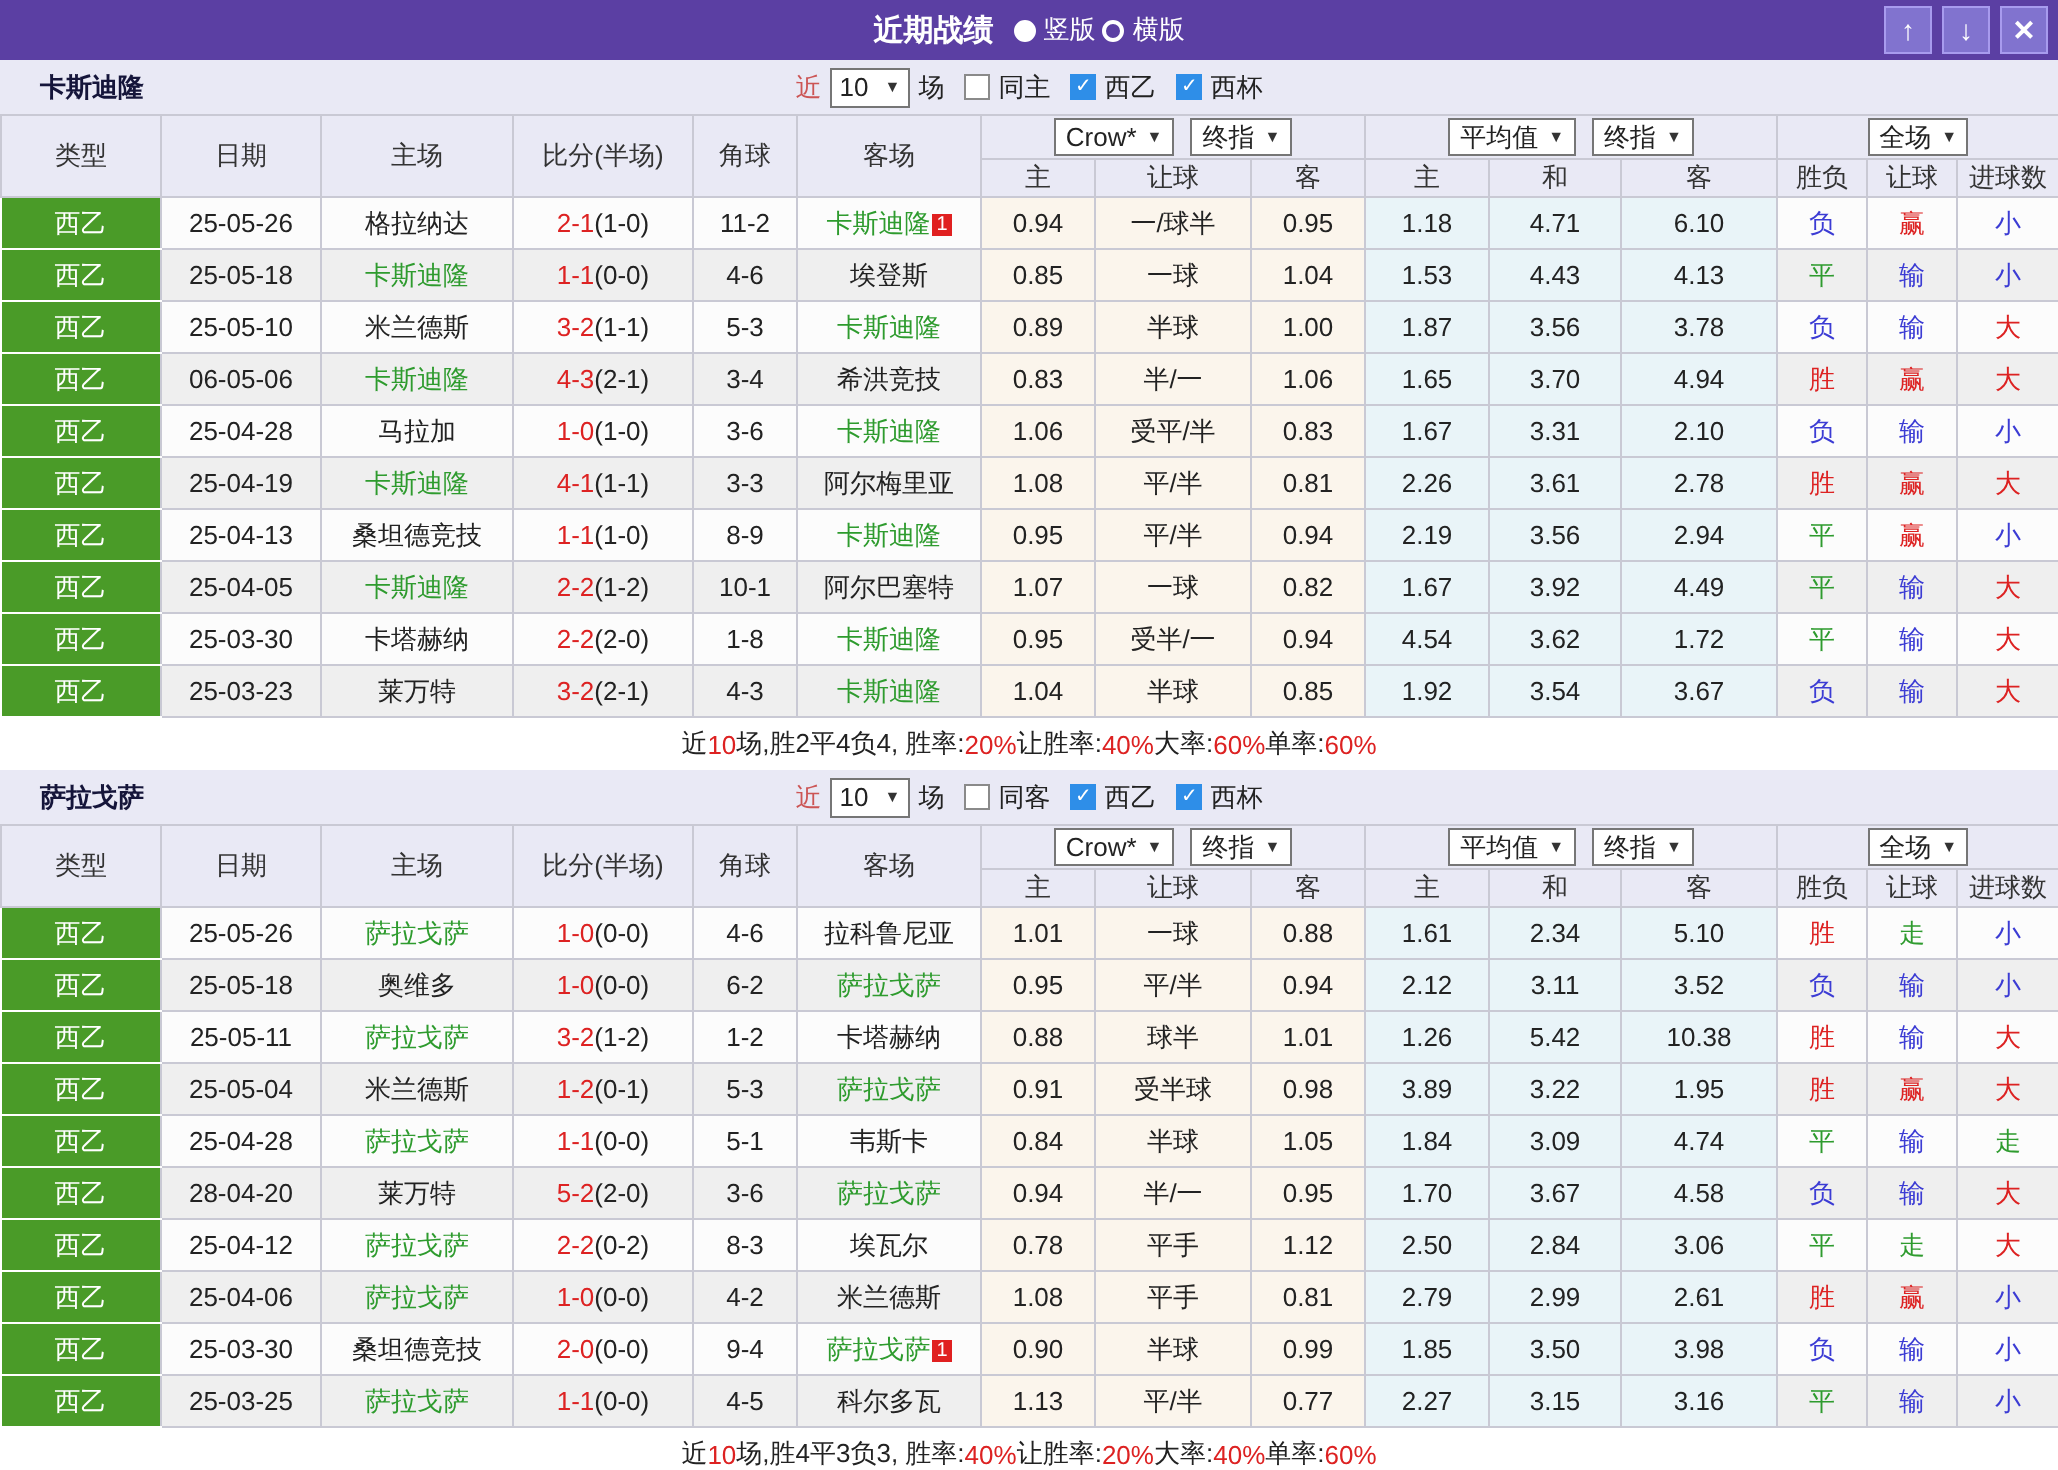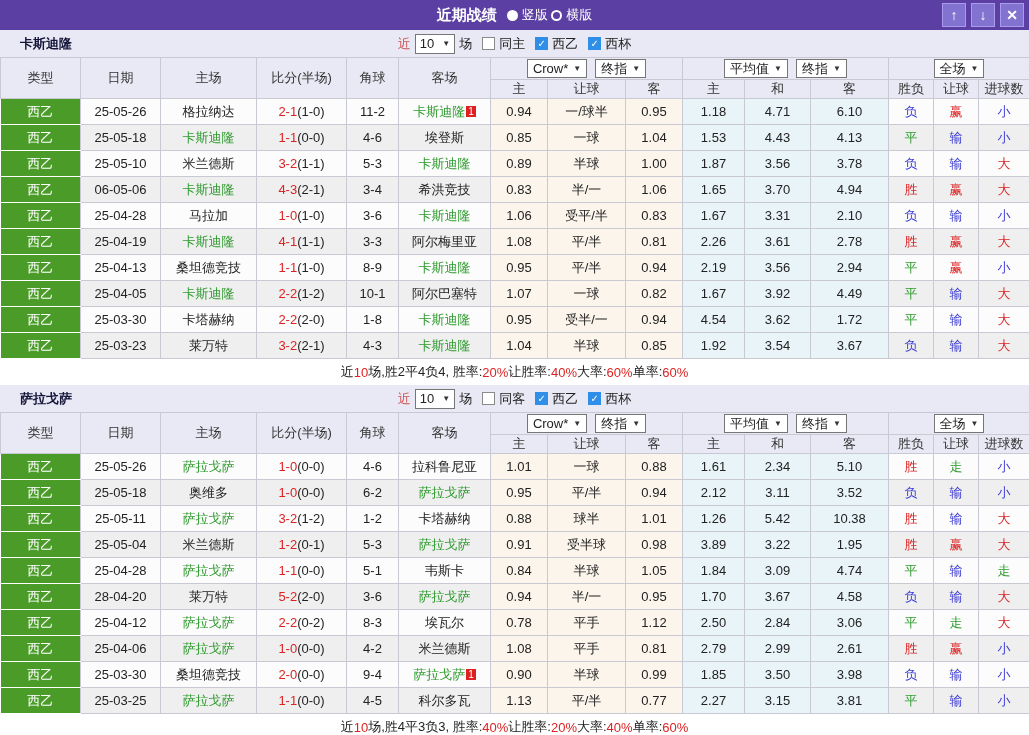--- a/index.html
+++ b/index.html
@@ -609,21 +609,21 @@
             <td>25-03-25</td>
             <td><span class="team-g">萨拉戈萨</span></td>
             <td><span class="score-main">1-1</span><span>(0-0)</span></td>
             <td>4-5</td>
             <td><span class="">科尔多瓦</span></td>
             <td class="crow">1.13</td>
             <td class="crow">平/半</td>
             <td class="crow">0.77</td>
             <td class="avg">2.27</td>
             <td class="avg">3.15</td>
-            <td class="avg">3.81</td>
+            <td class="avg">3.16</td>
             <td class="c-green">平</td>
             <td class="c-blue">输</td>
             <td class="c-blue">小</td>
           </tr>
         </tbody>
     </table>
     <div class="summary">
         <span class="seg-k">近</span>
         <span class="seg-r">10</span>
         <span class="seg-k">场,胜4平3负3, 胜率:</span>

